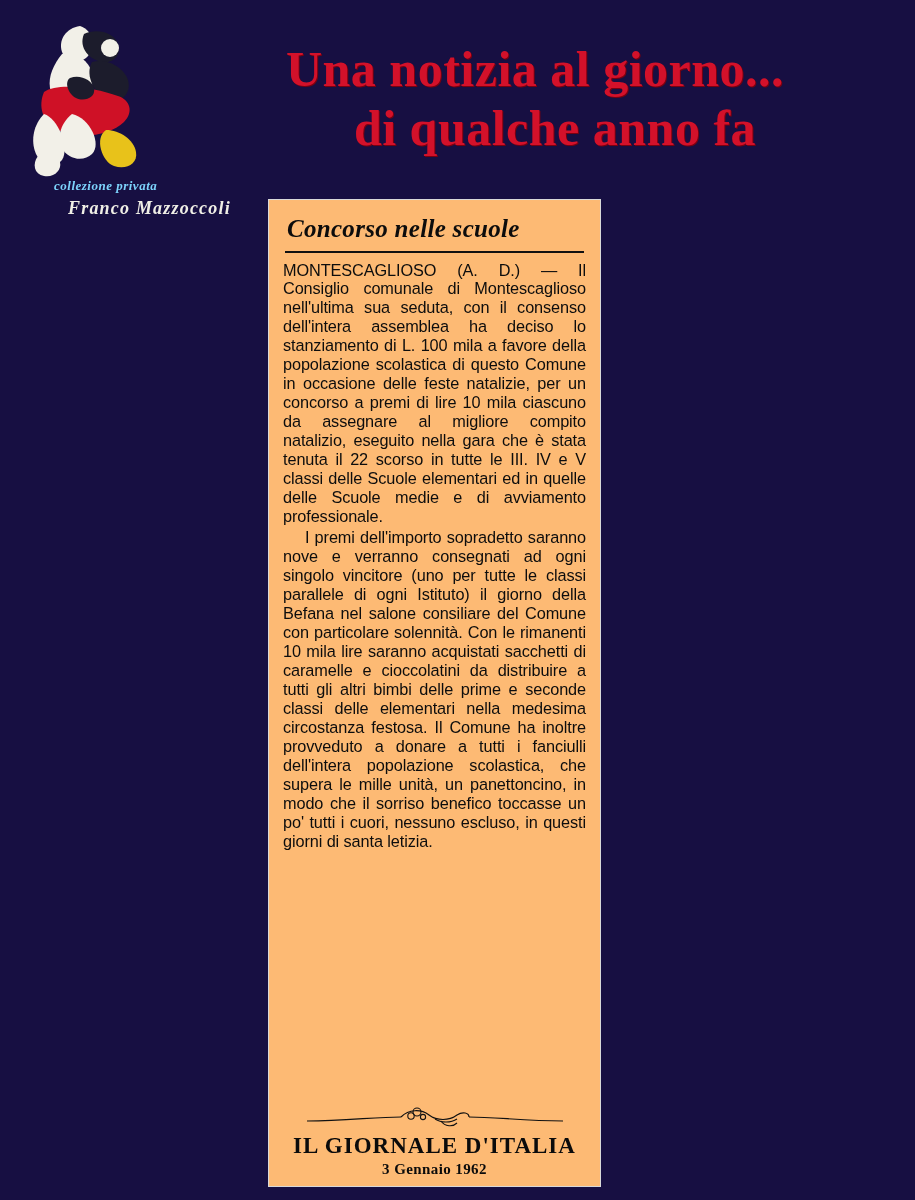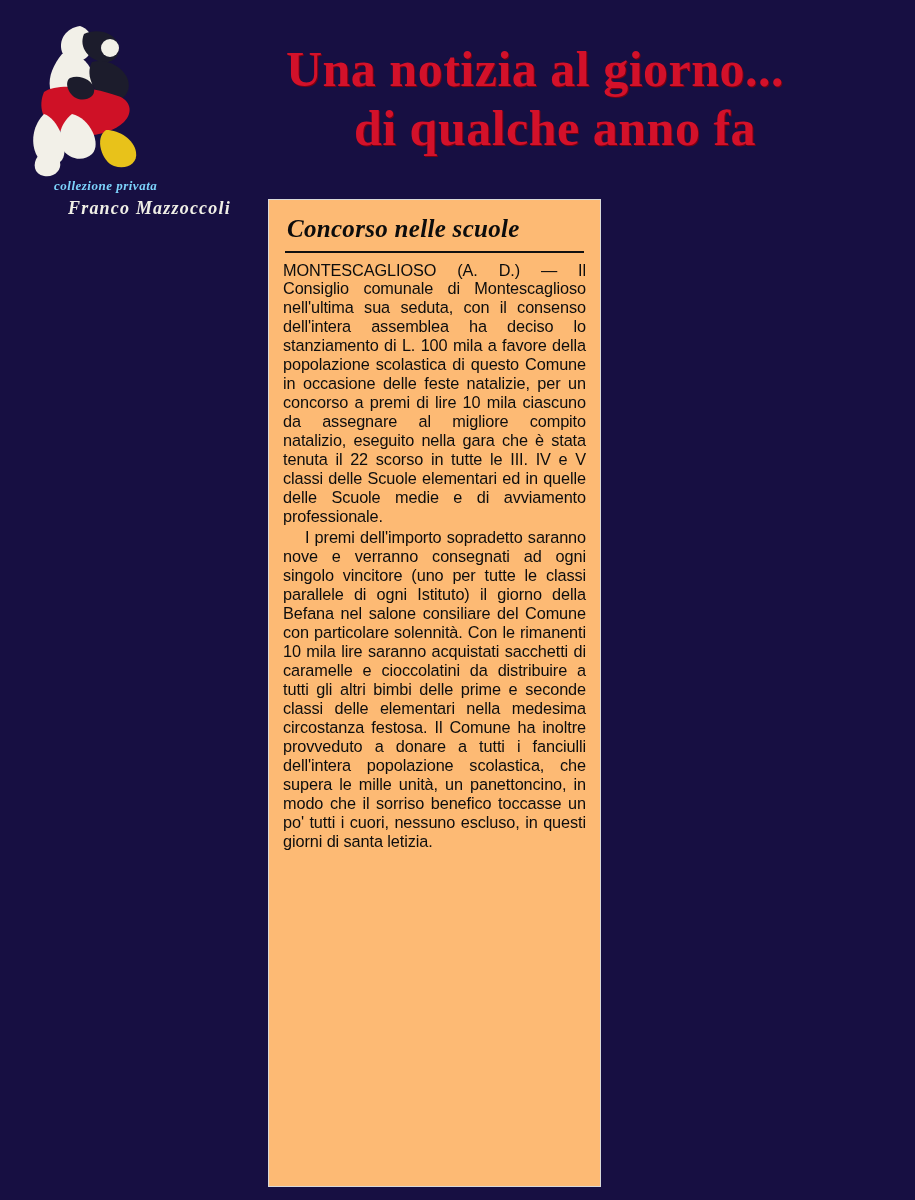--- a/index.html
+++ b/index.html
@@ -199,14 +199,30 @@
 
   <div id="clip-headline">
     <span>Concorso nelle scuole</span>
   </div>
 
   <div id="headline-rule"></div>
 
   <p class="clip-body">MONTESCAGLIOSO (A. D.) — Il Consiglio comunale di Montescaglioso nell'ultima sua seduta, con il consenso dell'intera assemblea ha deciso lo stanziamento di L. 100 mila a favore della popolazione scolastica di questo Comune in occasione delle feste natalizie, per un concorso a premi di lire 10 mila ciascuno da assegnare al migliore compito natalizio, eseguito nella gara che è stata tenuta il 22 scorso in tutte le III. IV e V classi delle Scuole elementari ed in quelle delle Scuole medie e di avviamento professionale.</p>
   <p class="clip-body indent">I premi dell'importo sopradetto saranno nove e verranno consegnati ad ogni singolo vincitore (uno per tutte le classi parallele di ogni Istituto) il giorno della Befana nel salone consiliare del Comune con particolare solennità. Con le rimanenti 10 mila lire saranno acquistati sacchetti di caramelle e cioccolatini da distribuire a tutti gli altri bimbi delle prime e seconde classi delle elementari nella medesima circostanza festosa. Il Comune ha inoltre provveduto a donare a tutti i fanciulli dell'intera popolazione scolastica, che supera le mille unità, un panettoncino, in modo che il sorriso benefico toccasse un po' tutti i cuori, nessuno escluso, in questi giorni di santa letizia.</p>
 
+  <div id="clip-footer">
+    <div id="footer-ornament">
+      <svg viewBox="0 0 260 26" width="260" height="26" xmlns="http://www.w3.org/2000/svg">
+        <path d="M2 16 C 40 16 70 12 96 12" stroke="#111" stroke-width="1.2" fill="none"></path>
+        <path d="M164 12 C 190 12 220 16 258 16" stroke="#111" stroke-width="1.2" fill="none"></path>
+        <path d="M96 12 C 104 4 116 4 124 10 C 132 16 144 16 152 10 C 158 6 164 8 164 12" stroke="#111" stroke-width="1.2" fill="none"></path>
+        <circle cx="112" cy="7" r="4" fill="none" stroke="#111" stroke-width="1.1"></circle>
+        <circle cx="106" cy="11" r="3.2" fill="none" stroke="#111" stroke-width="1.1"></circle>
+        <circle cx="118" cy="12" r="2.6" fill="none" stroke="#111" stroke-width="1.1"></circle>
+        <path d="M130 14 C 136 18 146 18 152 14" stroke="#111" stroke-width="1.1" fill="none"></path>
+        <path d="M136 16 C 140 22 148 22 152 18" stroke="#111" stroke-width="1.1" fill="none"></path>
+      </svg>
+    </div>
+    <div id="paper-name">IL GIORNALE D'ITALIA</div>
+    <div id="paper-date">3 Gennaio 1962</div>
+  </div>
 
 </div>
 
 </body></html>

